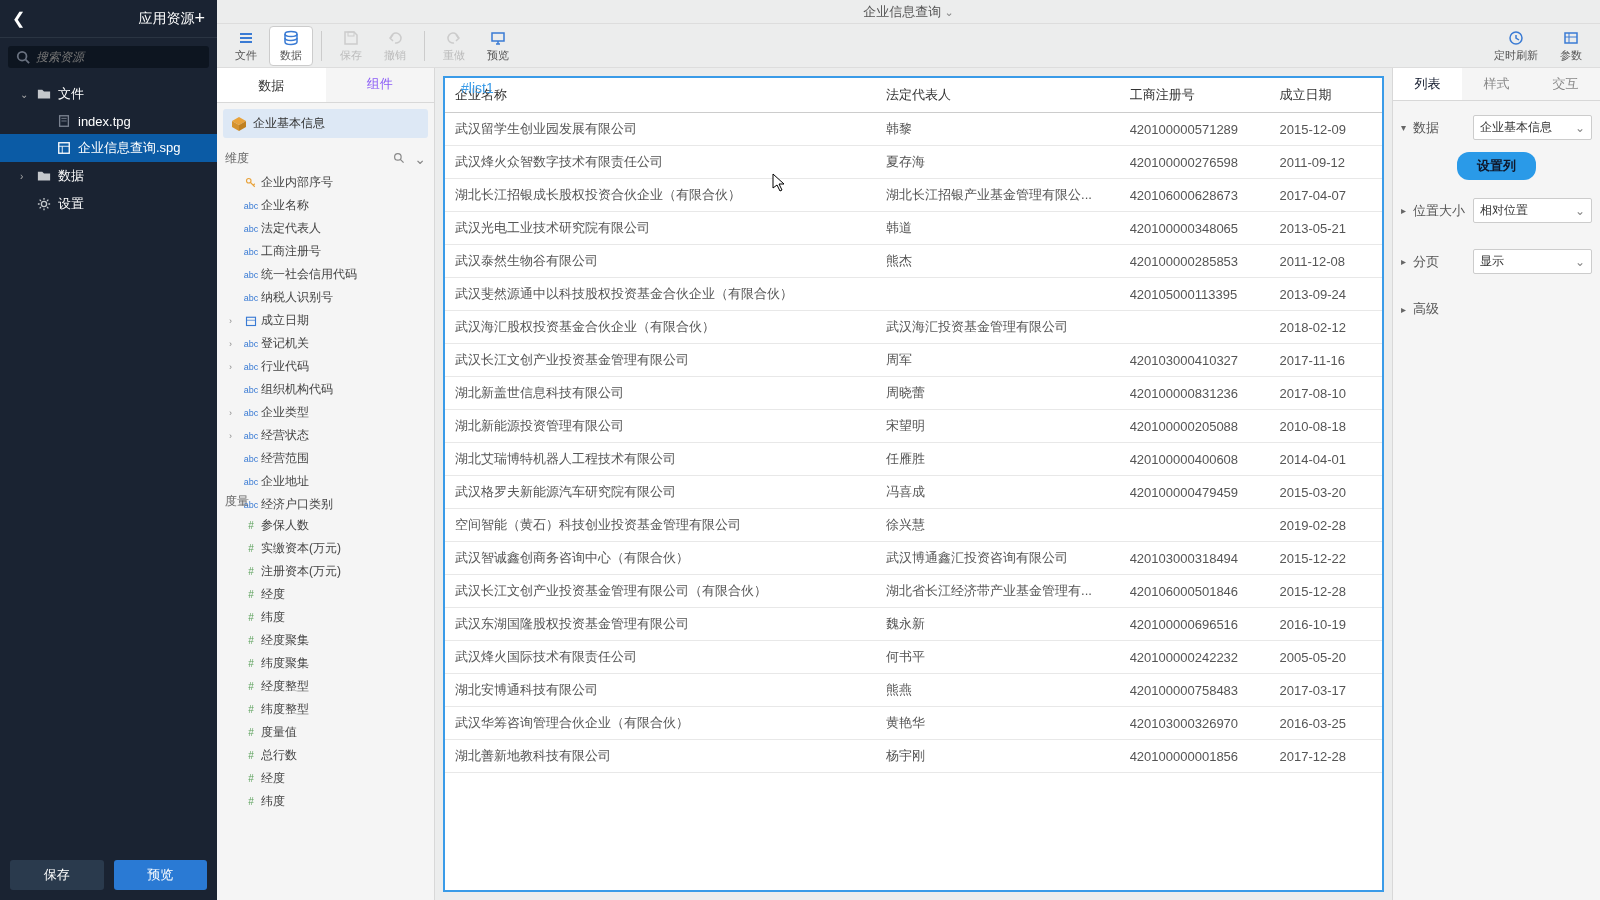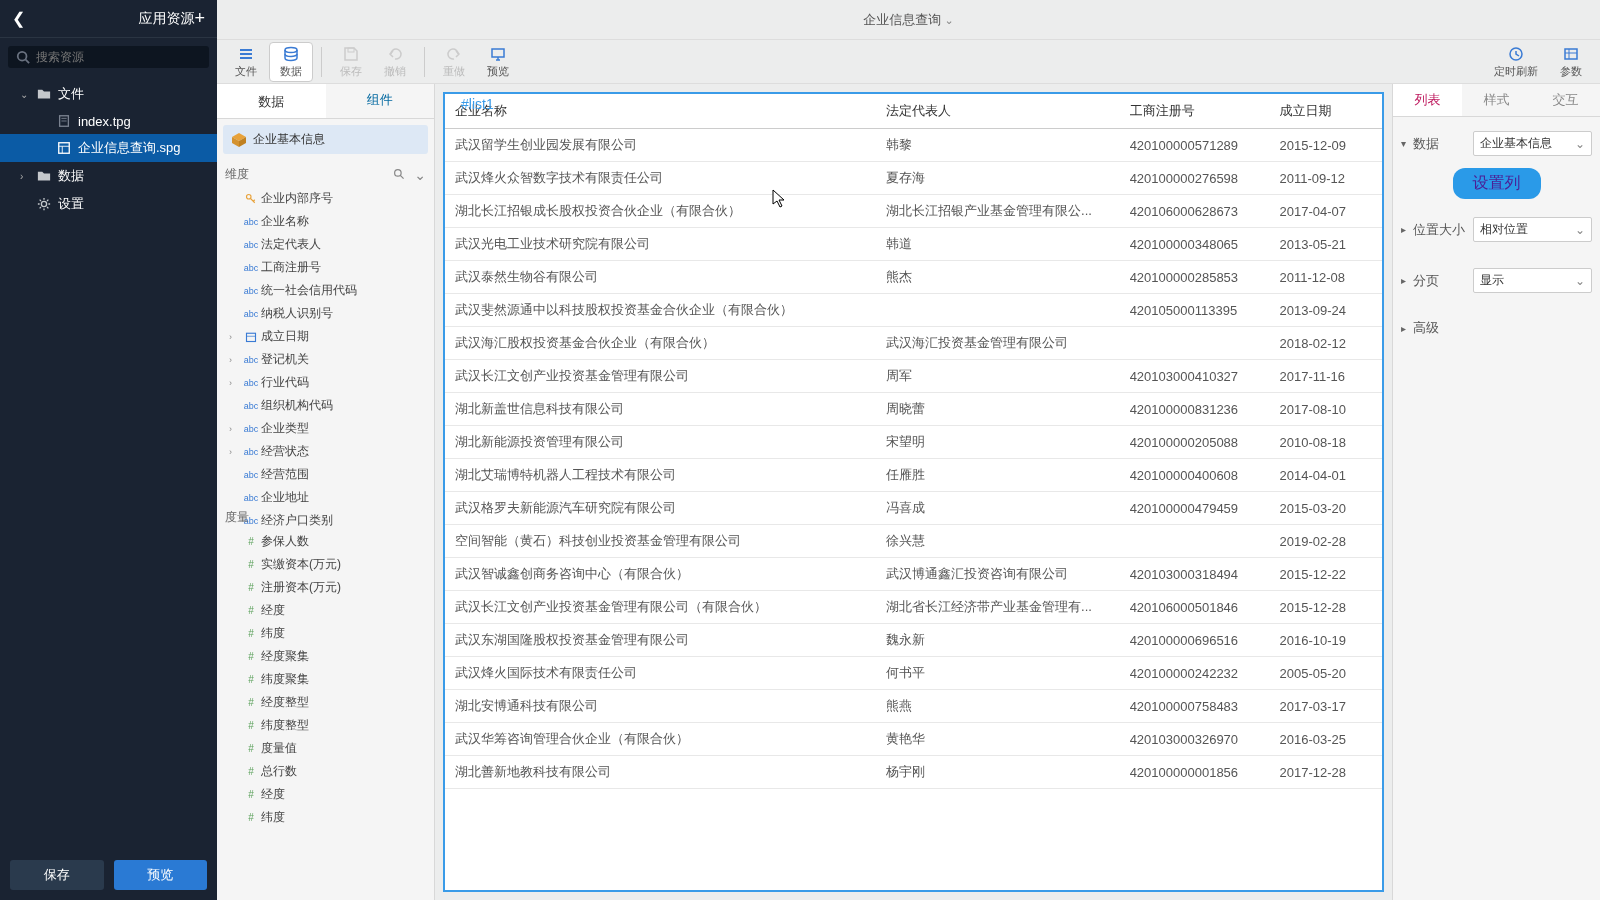--- a/index.html
+++ b/index.html
@@ -8,59 +8,59 @@
 
 
 .left-sidebar { width: 217px; background: #1a2332; color: #fff; display: flex; flex-direction: column; }
 .ls-header { display: flex; align-items: center; padding: 8px 12px; border-bottom: 1px solid #2a3442; }
 .ls-back { color: #fff; font-size: 16px; margin-right: 8px; cursor: pointer; }
 .ls-title { flex: 1; text-align: right; font-size: 14px; }
 .ls-add { color: #fff; font-size: 18px; cursor: pointer; }
 .ls-search { padding: 8px; }
 .ls-search-box { display: flex; align-items: center; background: #0d1520; border-radius: 3px; padding: 4px 8px; }
 .ls-search-box svg { fill: #6a7280; width: 14px; height: 14px; }
-.ls-search-box input { flex: 1; background: transparent; border: none; color: #aaa; margin-left: 6px; outline: none; font-size: 12px; }
+.ls-search-box input { flex: 1; background: transparent; border: none; color: #aaa; margin-left: 6px; outline: none; font-size: 12px; font-style: italic; }
 .ls-tree { flex: 1; overflow-y: auto; padding-top: 4px; }
 .tree-node { display: flex; align-items: center; padding: 5px 8px; cursor: pointer; font-size: 13px; }
 .tree-node.active { background: #0b5ba5; }
 .tree-indent-1 { padding-left: 20px; }
 .tree-indent-2 { padding-left: 40px; }
 .tree-toggle { width: 12px; margin-right: 4px; color: #aaa; font-size: 10px; }
 .tree-icon { width: 16px; height: 16px; margin-right: 6px; display: inline-flex; align-items: center; justify-content: center; }
 .tree-icon.folder-icon svg { fill: #c4c8cc; }
 .tree-icon.file-icon svg { fill: #7a8290; }
 .tree-icon.spg-icon svg { fill: #fff; }
 .tree-icon.gear-icon svg { fill: #c4c8cc; }
 .ls-footer { display: flex; gap: 10px; padding: 10px; justify-content: center; }
 .ls-btn { flex: 1; padding: 6px 0; border-radius: 3px; text-align: center; cursor: pointer; font-size: 13px; }
 .ls-btn.save { background: #2a3a4d; color: #fff; }
 .ls-btn.preview { background: #2a7ad4; color: #fff; }
 
 
 .main { flex: 1; display: flex; flex-direction: column; background: #eceded; }
-.top-bar { height: 40px; display: flex; align-items: center; justify-content: center; background: #eceded; border-bottom: 1px solid #ddd; font-size: 13px; color: #555; }
+.top-bar { height: 24px; display: flex; align-items: center; justify-content: center; background: #eceded; border-bottom: 1px solid #ddd; font-size: 13px; color: #555; }
 .top-bar-title { cursor: pointer; }
 .top-bar-title::after { content: " ⌄"; color: #888; font-size: 11px; }
 .toolbar { height: 44px; display: flex; align-items: center; padding: 0 8px; background: #eceded; border-bottom: 1px solid #ddd; gap: 2px; }
 .tb-btn { display: flex; flex-direction: column; align-items: center; justify-content: center; padding: 2px 10px; border-radius: 4px; cursor: pointer; min-width: 40px; }
 .tb-btn.active { background: #fff; border: 1px solid #ccc; }
 .tb-btn-icon { height: 18px; display: flex; align-items: center; justify-content: center; }
 .tb-btn-icon svg { width: 16px; height: 16px; }
 .tb-btn-label { font-size: 11px; color: #555; margin-top: 1px; }
 .tb-btn.disabled .tb-btn-label { color: #bbb; }
 .tb-btn.disabled .tb-btn-icon svg { fill: #ccc; stroke: #ccc; }
 .tb-sep { width: 1px; height: 30px; background: #ccc; margin: 0 6px; }
 .tb-spacer { flex: 1; }
 
 .main-body { flex: 1; display: flex; overflow: hidden; }
 
 
 .data-panel { width: 218px; background: #f5f5f5; border-right: 1px solid #d8d8d8; display: flex; flex-direction: column; }
 .dp-tabs { display: flex; border-bottom: 1px solid #d8d8d8; }
-.dp-tab { flex: 1; text-align: center; padding: 7px 0; font-size: 13px; cursor: pointer; color: #0369a1; }
+.dp-tab { flex: 1; text-align: center; padding: 7px 0; font-size: 13px; cursor: pointer; color: #8b5cf6; }
 .dp-tab.active { background: #fff; color: #333; border-top: 2px solid #fff; }
 .dp-source { margin: 6px; padding: 6px 8px; background: #dde8f5; border-radius: 3px; display: flex; align-items: center; font-size: 12px; cursor: pointer; }
 .dp-source-icon { width: 16px; height: 16px; margin-right: 6px; }
 .dp-source-icon svg { fill: #e8a23a; }
 .dp-section { padding: 6px 8px; }
 .dp-section-head { display: flex; align-items: center; font-size: 12px; color: #666; margin-bottom: 4px; }
 .dp-section-head .sp { flex: 1; }
 .dp-section-head-icon { color: #888; cursor: pointer; margin-left: 8px; font-size: 14px; }
 .dp-list { max-height: 310px; overflow: visible; }
 .dp-item { display: flex; align-items: center; padding: 3px 4px; font-size: 12px; cursor: pointer; }
@@ -82,29 +82,29 @@
 .tw-table td { padding: 7px 10px; border-bottom: 1px solid #e8e8e8; font-size: 13px; color: #555; white-space: nowrap; overflow: hidden; text-overflow: ellipsis; }
 .tw-col-0 { width: 46%; }
 .tw-col-1 { width: 26%; max-width: 200px; }
 .tw-col-2 { width: 16%; }
 .tw-col-3 { width: 12%; }
 
 
 .props { width: 208px; background: #f5f5f5; border-left: 1px solid #d8d8d8; display: flex; flex-direction: column; }
 .props-tabs { display: flex; border-bottom: 1px solid #d8d8d8; }
 .props-tab { flex: 1; text-align: center; padding: 7px 0; font-size: 13px; cursor: pointer; color: #888; }
-.props-tab.active { background: #fff; color: #be185d; }
+.props-tab.active { background: #fff; color: #0f172a; }
 .props-body { padding: 8px; }
 .props-row { display: flex; align-items: center; padding: 6px 0; }
 .props-row-toggle { width: 12px; color: #666; font-size: 10px; cursor: pointer; }
 .props-row-label { flex: 0 0 60px; font-size: 13px; color: #555; }
 .props-select { flex: 1; border: 1px solid #ccc; background: #fff; padding: 3px 6px; font-size: 12px; border-radius: 2px; cursor: pointer; display: flex; align-items: center; }
 .props-select span { flex: 1; }
 .props-select::after { content: "⌄"; color: #888; }
-.props-btn { background: #2a9ae8; color: #4c1d95; border: none; padding: 5px 20px; border-radius: 12px; font-size: 16px; cursor: pointer; }
+.props-btn { background: #2a9ae8; color: #0f172a; border: none; padding: 5px 20px; border-radius: 12px; font-size: 13px; cursor: pointer; font-weight: bold; }
 .props-center { display: flex; justify-content: center; padding: 6px 0 12px 0; }
 
 svg { display: block; }
 </style>
 </head>
 <body>
 
 <div class="app">
 
   <div class="left-sidebar">

